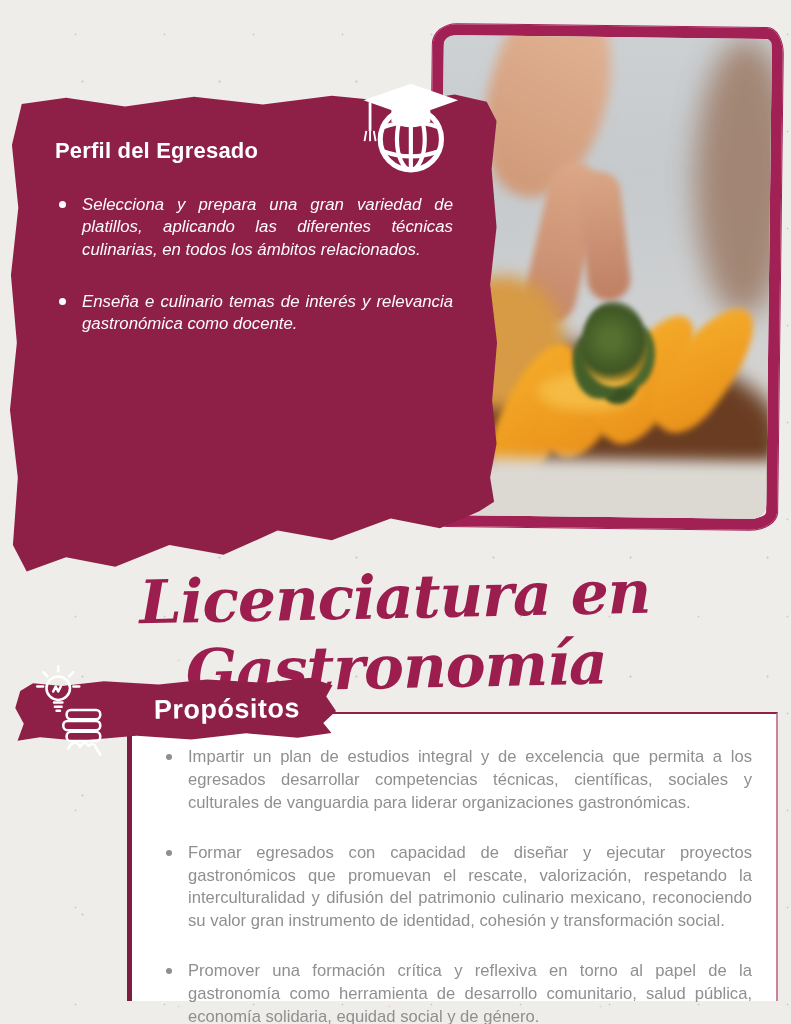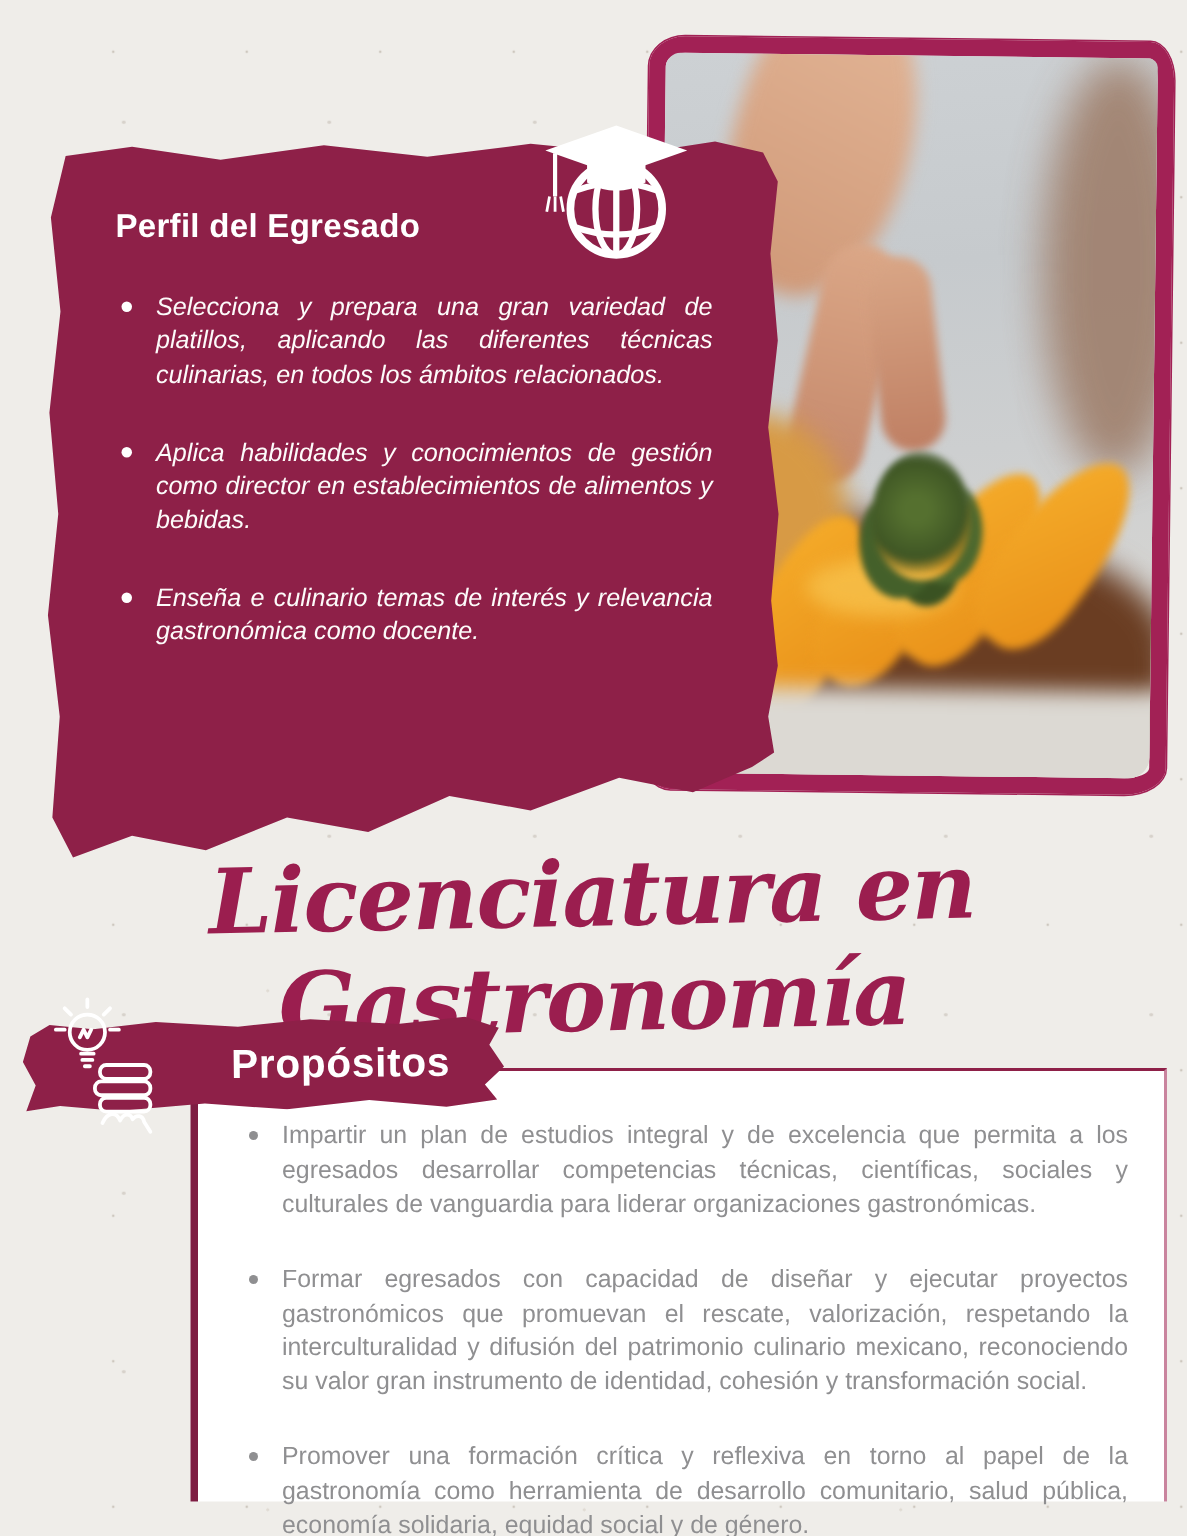--- a/index.html
+++ b/index.html
@@ -45,21 +45,21 @@
   .ph-slice { width:19%; height:30%; background:linear-gradient(120deg,#f6ae2b,#e88f18); border-radius:60% 60% 50% 50% / 70% 70% 40% 40%; filter:blur(3px); }
   .ph-s1 { left:20%; top:63%; transform:rotate(24deg); }
   .ph-s2 { left:37%; top:59%; transform:rotate(30deg); }
   .ph-s3 { left:54%; top:56%; transform:rotate(32deg); }
   .ph-s4 { left:71%; top:54%; transform:rotate(36deg); }
   .ph-hl { left:30%; top:70%; width:30%; height:8%; background:#f7c14b; border-radius:50%; filter:blur(6px); opacity:.8; }
   .ph-plate { bottom:-3%; left:-5%; width:112%; height:15%; background:#dcd9d3; filter:blur(7px); }
 
   
   .profile-panel {
-    position:absolute; left:29px; top:92px; width:492px; height:482px;
+    position:absolute; left:7px; top:92px; width:492px; height:482px;
     background:#8e2048; z-index:3;
     clip-path:polygon(3% 2.5%, 12% 1.2%, 24% 3%, 38% 1%, 52% 2.6%, 66% 0.8%, 80% 2.2%, 91% 0.5%, 97.5% 2%,
       99.5% 6%, 98.5% 16%, 99.5% 28%, 98.2% 40%, 99.6% 52%, 98.6% 64%, 99.5% 73%, 98.2% 80%, 99% 85%,
       96% 87%, 88% 90.5%, 78% 88.5%, 66% 93%, 55% 91%, 44% 96%, 33% 94%, 22% 98.5%, 12% 96.5%, 4% 99.5%,
       1.2% 94%, 2.2% 80%, 0.6% 66%, 2% 52%, 0.8% 38%, 2.3% 24%, 1% 11%);
     padding:46px 46px 0 48px;
   }
   .panel-heading { color:#ffffff; font-size:22px; font-weight:bold; letter-spacing:.2px; margin-bottom:30px; }
   .panel-list { list-style:none; }
   .panel-list li {
@@ -126,21 +126,20 @@
     <div class="ph-hl"></div>
     <div class="ph-dill"></div>
     <div class="ph-plate"></div>
   </div>
 </div>
 
 <div class="profile-panel">
   <h2 class="panel-heading">Perfil del Egresado</h2>
   <ul class="panel-list">
     <li>Selecciona y prepara una gran variedad de platillos, aplicando las diferentes técnicas culinarias, en todos los ámbitos relacionados.</li>
-    <li>Aplica habilidades y conocimientos de gestión como director en establecimientos de alimentos y bebidas.</li>
     <li>Enseña e culinario temas de interés y relevancia gastronómica como docente.</li>
   </ul>
 </div>
 
 <svg class="grad-icon" viewBox="0 0 110 104">
   <g stroke="#ffffff" fill="none" stroke-width="5.5">
     <circle cx="57" cy="62" r="33"></circle>
     <ellipse cx="57" cy="62" rx="15" ry="33" stroke-width="4.5"></ellipse>
     <line x1="57" y1="29" x2="57" y2="95" stroke-width="4.5"></line>
     <path d="M27 49 q30 -11 60 0" stroke-width="4.5"></path>

